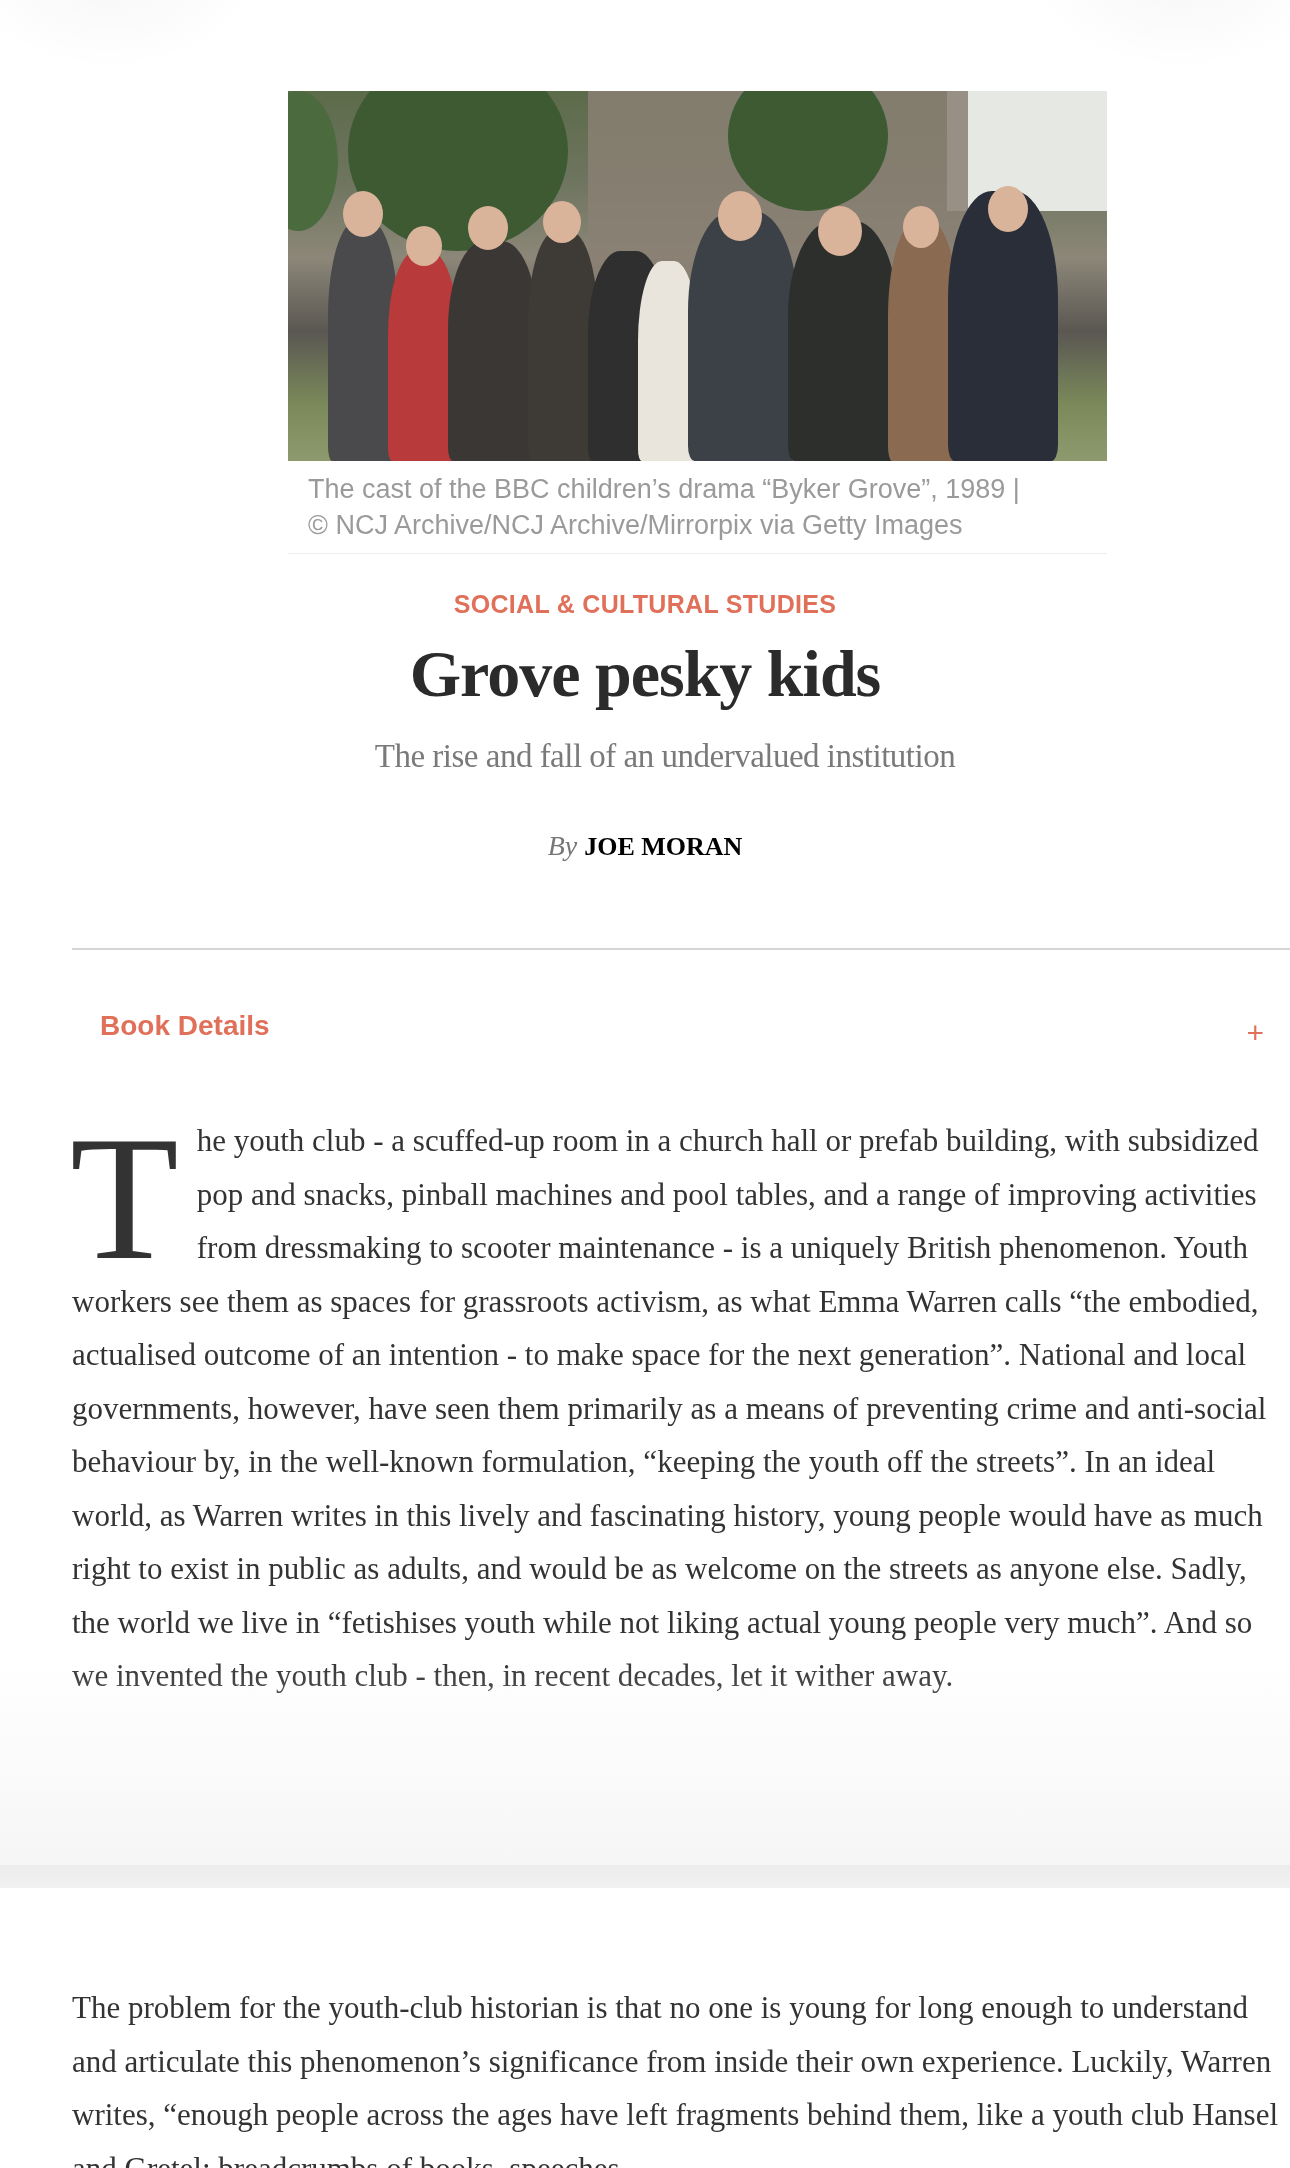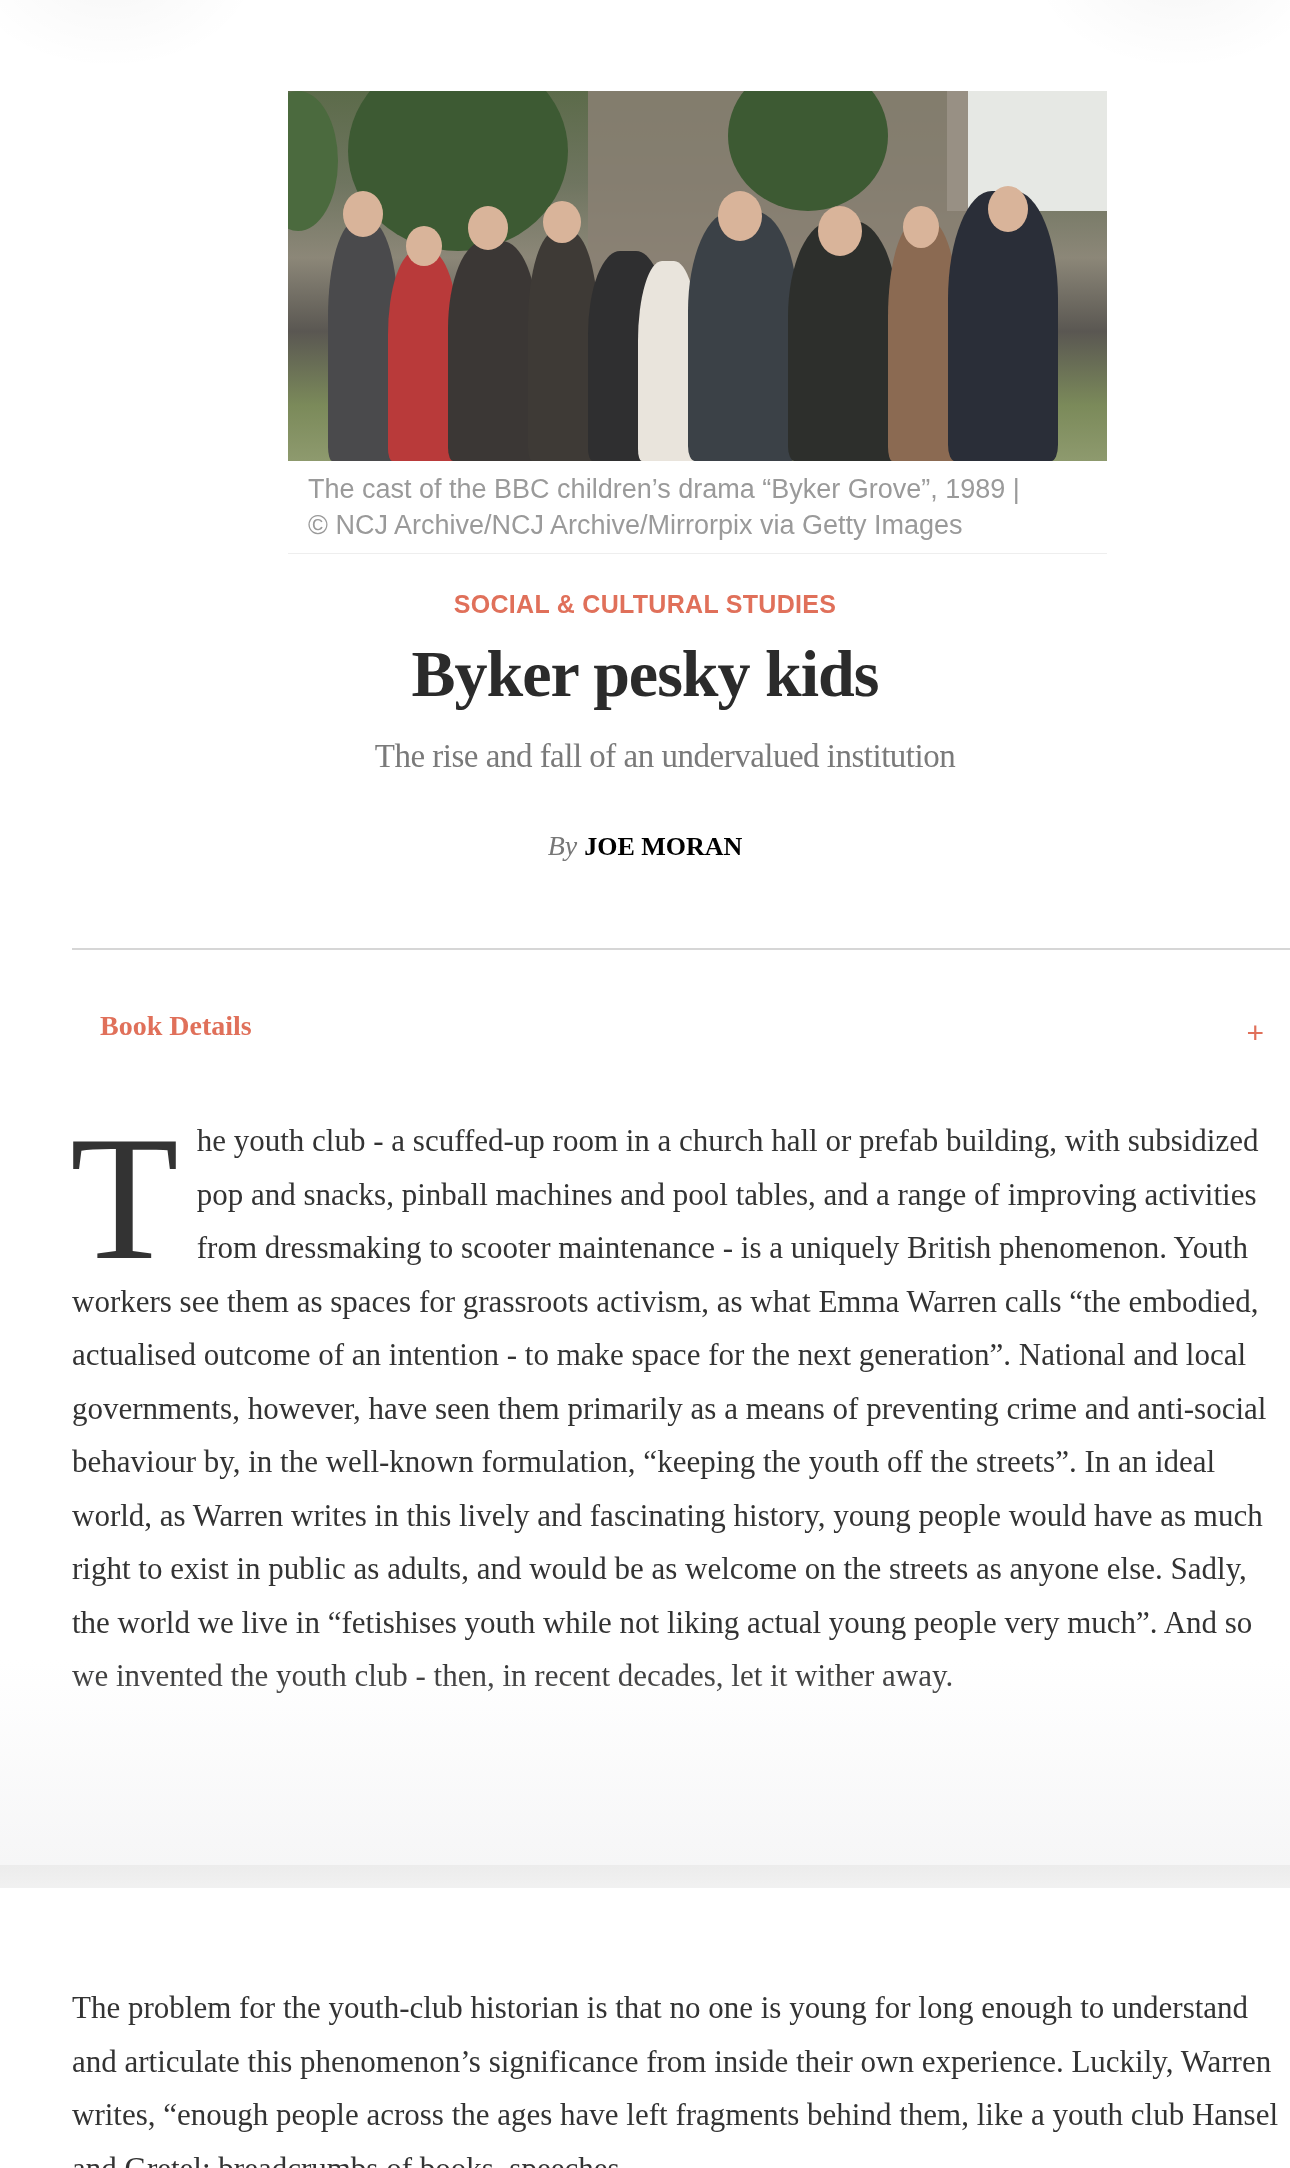--- a/index.html
+++ b/index.html
@@ -31,21 +31,21 @@
     font-family: "Liberation Serif", serif; font-weight: bold; font-size: 66px; color: #2b2b2b; letter-spacing: -1px; }
   .subtitle { position: absolute; top: 738px; left: 0; width: 1290px; text-align: center;
     font-family: "Liberation Serif", serif; font-size: 33px; color: #7a7a7a; letter-spacing: -0.5px; margin-left: 20px; }
   .byline { position: absolute; top: 830px; left: 0; width: 1290px; text-align: center; font-size: 28px; }
   .byline .by { font-style: italic; color: #777777; font-family: "Liberation Serif", serif; }
   .byline .author { font-family: Liberation Serif, serif; font-weight: bold; color: #000000; font-size: 26px; }
 
   .rule { position: absolute; top: 948px; left: 72px; right: 0; height: 2px; background: #d6d6d6; }
 
   .book-details { position: absolute; top: 1010px; left: 72px; right: 0; height: 44px; }
-  .book-details .label { position: absolute; left: 28px; top: 0; font-family: Liberation Serif, serif;
+  .book-details .label { position: absolute; left: 28px; top: 0; font-family: Liberation Sans, sans-serif;
     font-weight: bold; font-size: 28px; color: #e0705a; cursor: pointer; }
   .book-details .plus { position: absolute; right: 26px; top: 6px; font-family: "Liberation Sans", sans-serif;
     font-size: 30px; color: #e0705a; cursor: pointer; }
 
   .article { position: absolute; left: 72px; width: 1210px; font-size: 31px; line-height: 53.5px; color: #333333; }
   .p1 { top: 1114px; }
   .p1 .dropcap { float: left; font-size: 178px; line-height: 140px; margin: 14px 18px 0 -2px; color: #333333;
     font-family: "Liberation Serif", serif; }
   .p1 p, .p2 p { margin: 0; }
   .fade { position: absolute; left: 0; right: 0; top: 1660px; height: 205px;
@@ -86,21 +86,21 @@
     <div class="head" style="left:615px;top:115px;width:36px;height:42px;"></div>
     <div class="head" style="left:700px;top:95px;width:40px;height:46px;"></div>
   </div>
   <figcaption class="caption">
     <div>The cast of the BBC children’s drama “Byker Grove”, 1989 |</div>
     <div>© NCJ Archive/NCJ Archive/Mirrorpix via Getty Images</div>
   </figcaption>
 </figure>
 
 <div class="category">SOCIAL &amp; CULTURAL STUDIES</div>
-<h1 class="title" style="margin:0;">Byker pesky kids</h1>
+<h1 class="title" style="margin:0;">Grove pesky kids</h1>
 <div class="subtitle">The rise and fall of an undervalued institution</div>
 <div class="byline">
   <span class="by">By</span>
   <span class="author">JOE MORAN</span>
 </div>
 
 <div class="rule"></div>
 
 <div class="book-details">
   <span class="label">Book Details</span>

